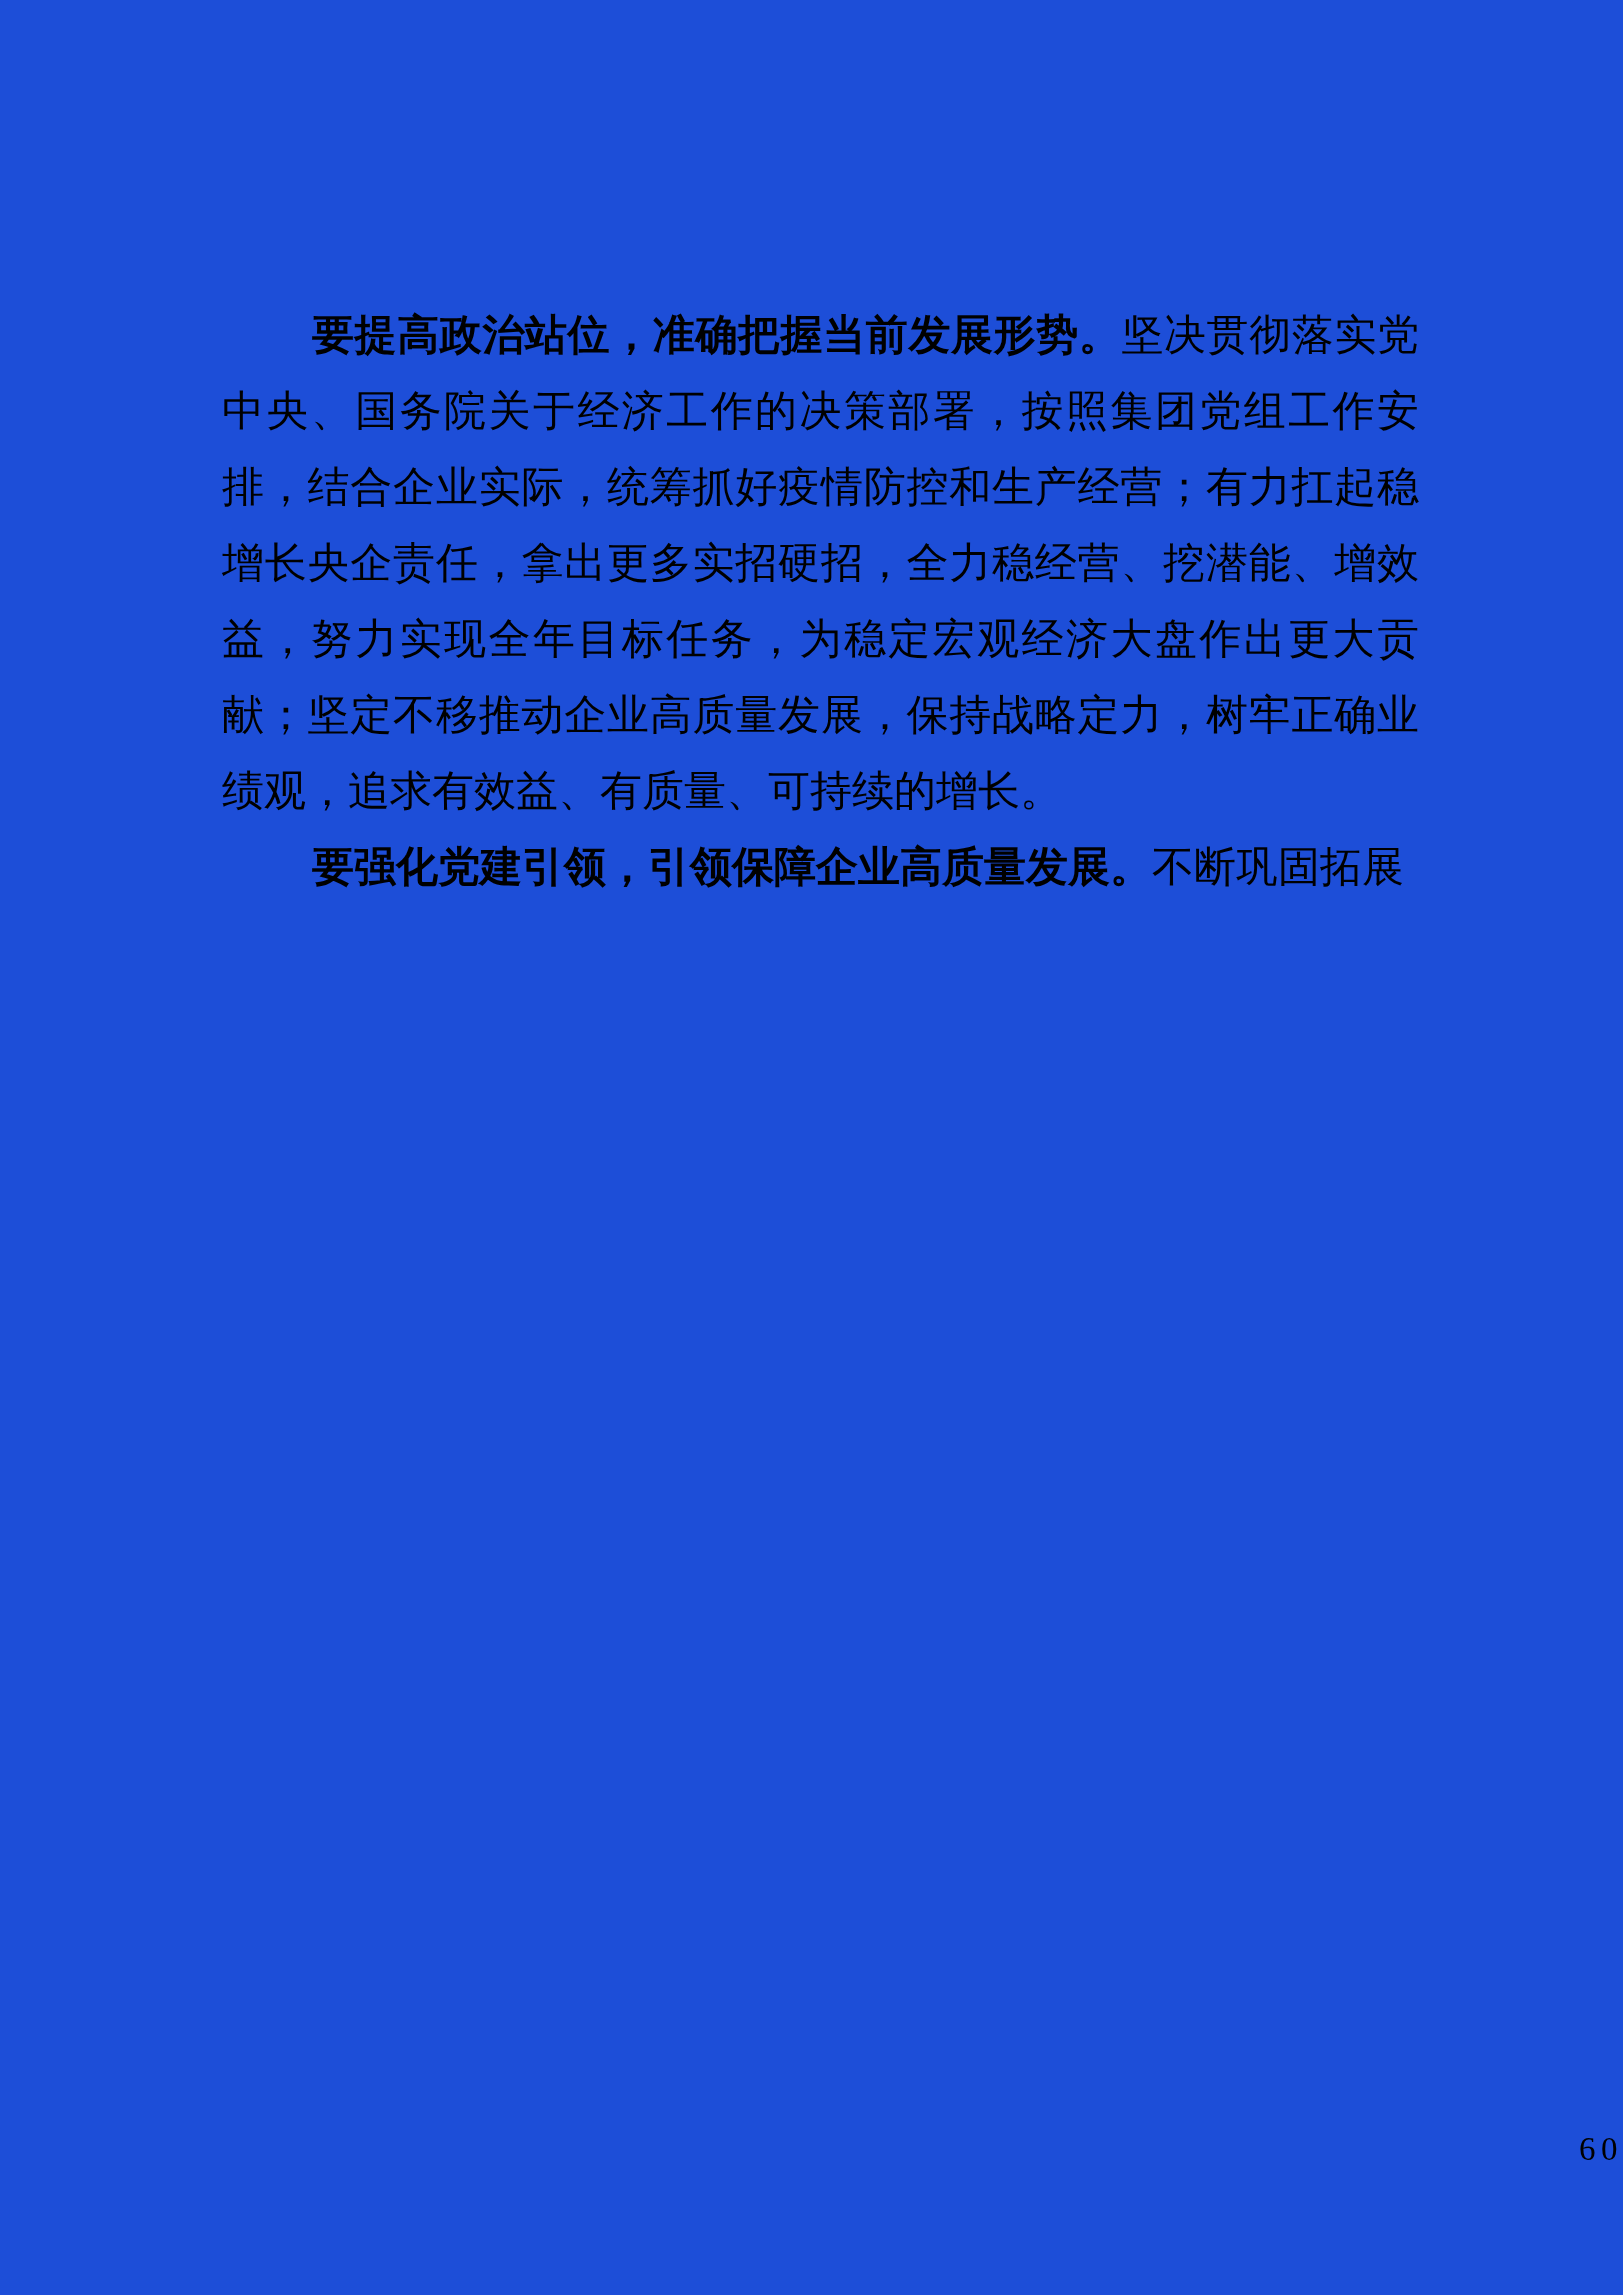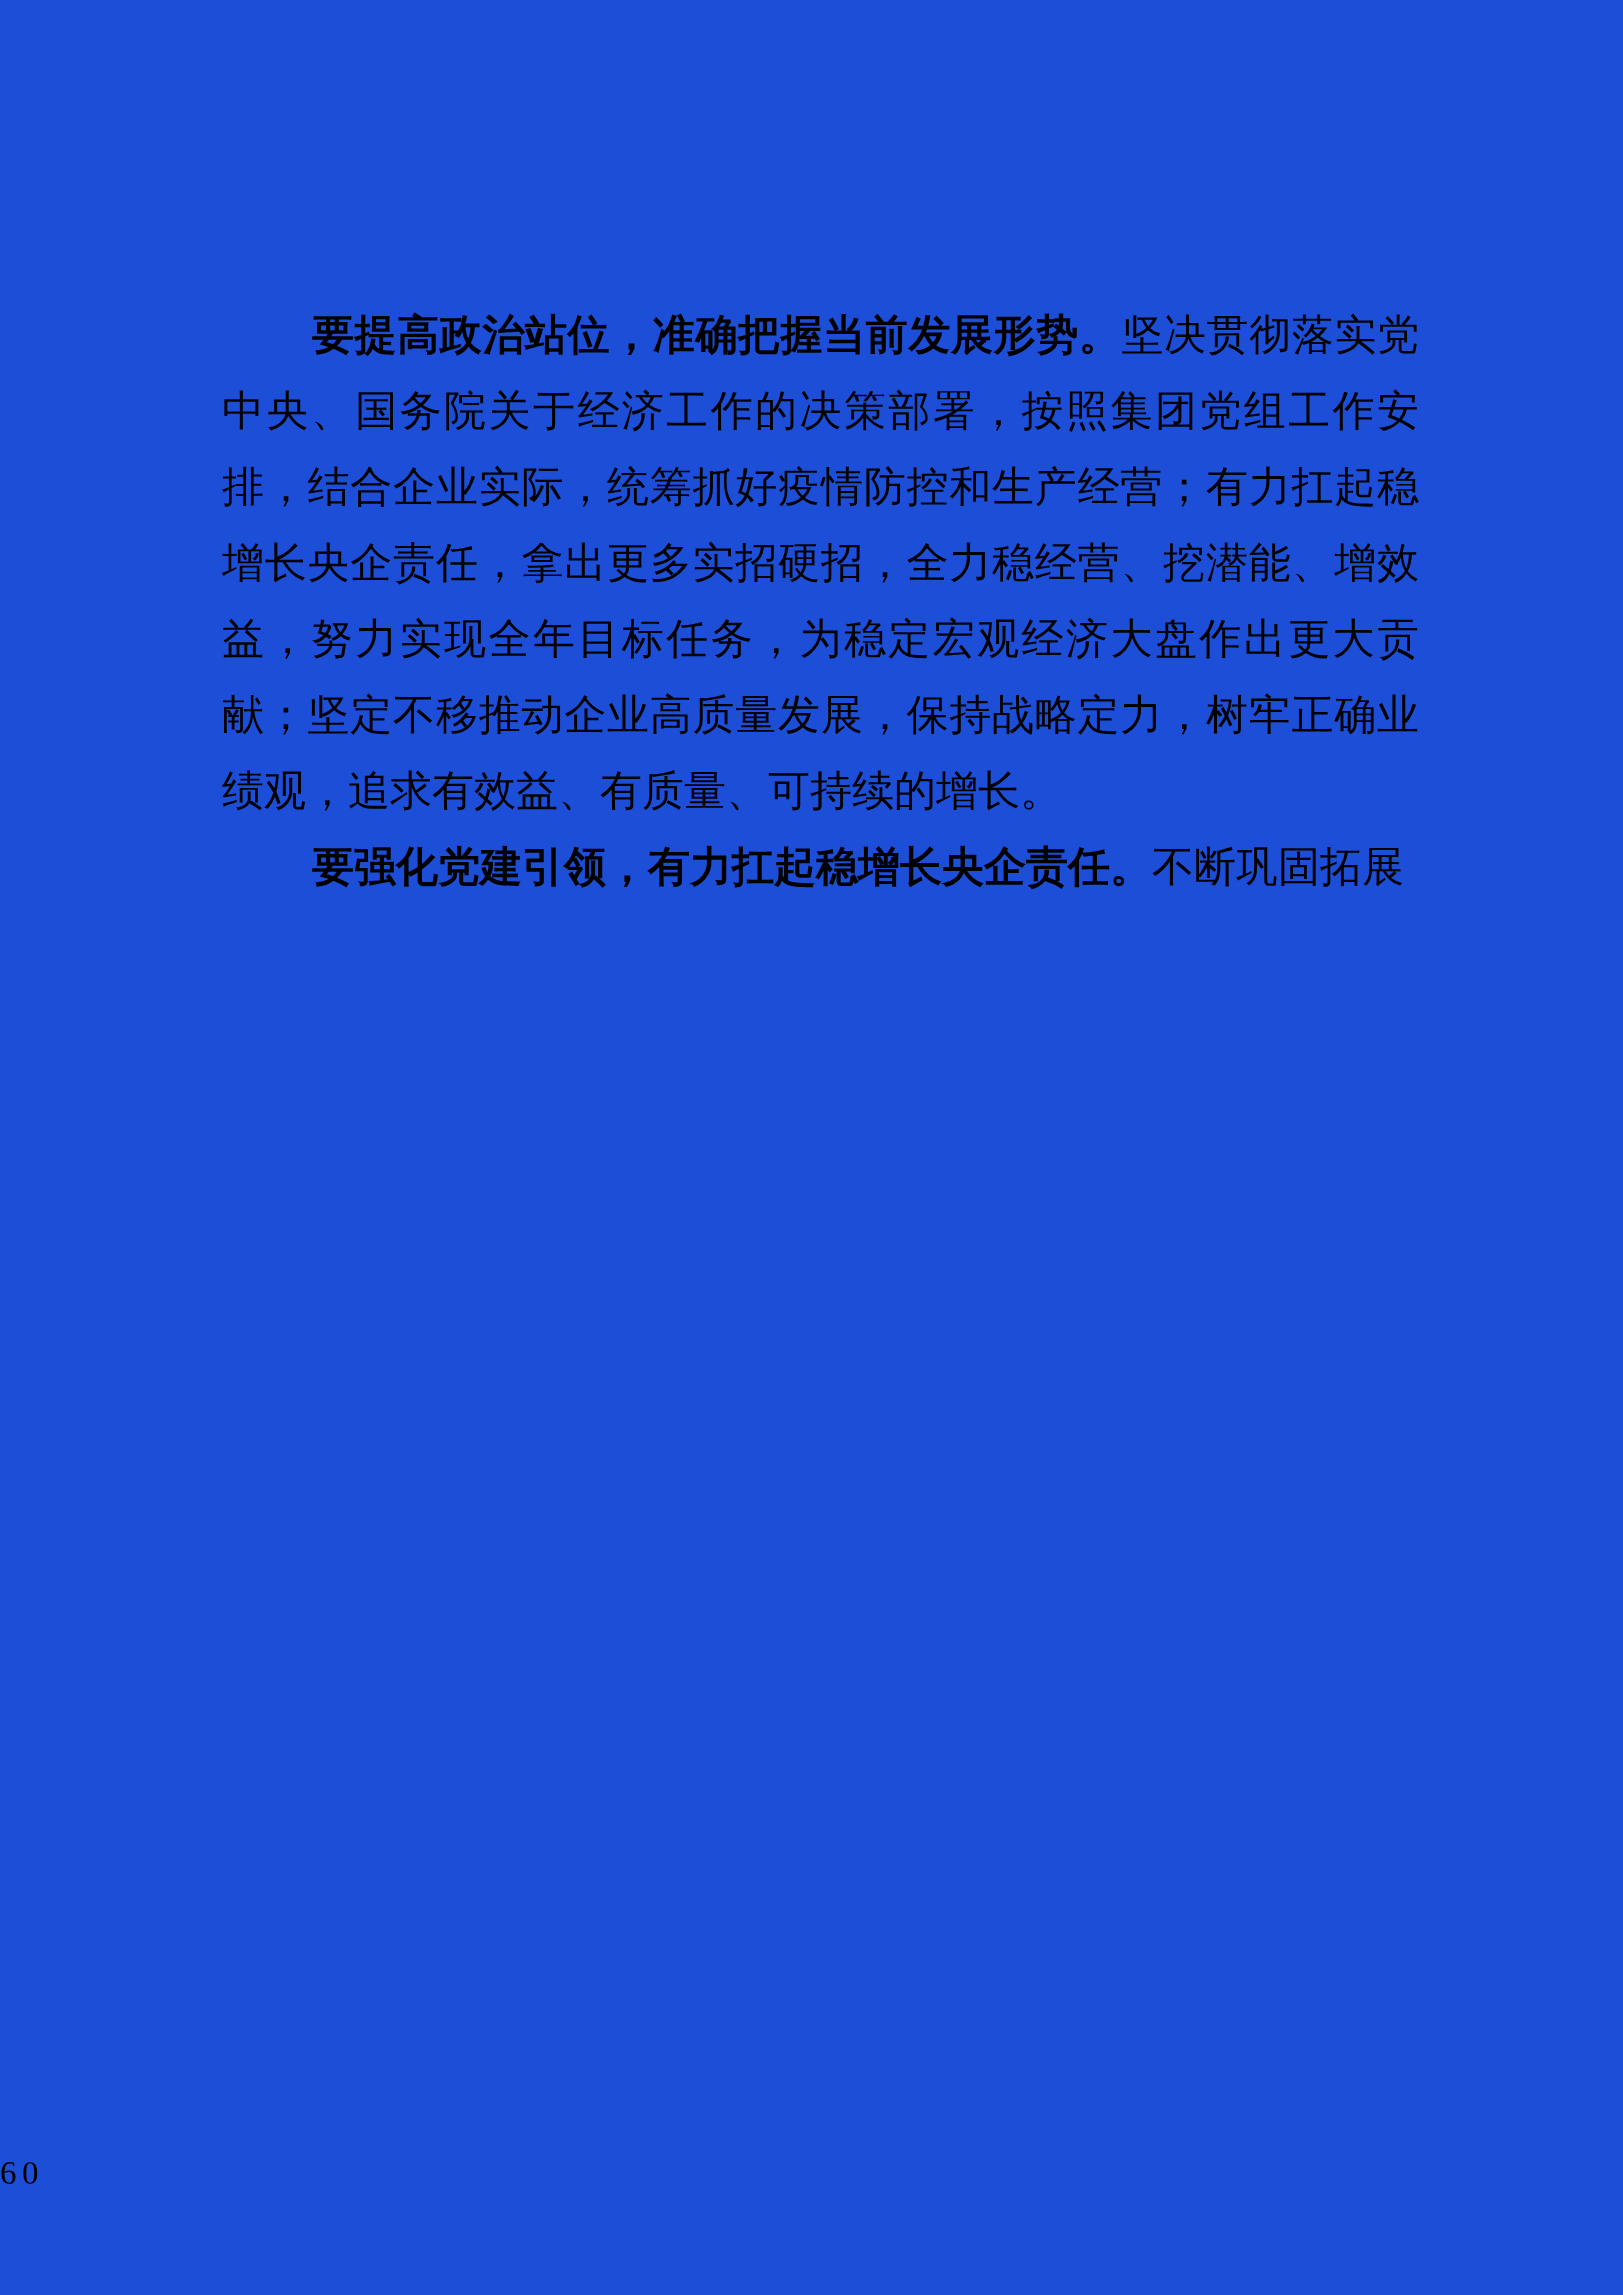--- a/index.html
+++ b/index.html
@@ -32,30 +32,29 @@
     text-indent: 90px;
   }
   .para .lead {
     font-weight: bold;
   }
   .pagenum {
     position: absolute;
     top: 2131px;
     left: 0;
     width: 100%;
-    text-align: left;
+    text-align: right;
     font-size: 33px;
     letter-spacing: 5.5px;
     color: #000000;
-    margin-top: 24px;
   }
 </style>
 </head>
 <body>
 
 <div class="page">
   <div class="content">
     <p class="para"><span class="lead">要提高政治站位，准确把握当前发展形势。</span><span class="text">坚决贯彻落实党中央、国务院关于经济工作的决策部署，按照集团党组工作安排，结合企业实际，统筹抓好疫情防控和生产经营；有力扛起稳增长央企责任，拿出更多实招硬招，全力稳经营、挖潜能、增效益，努力实现全年目标任务，为稳定宏观经济大盘作出更大贡献；坚定不移推动企业高质量发展，保持战略定力，树牢正确业绩观，追求有效益、有质量、可持续的增长。</span></p>
-    <p class="para"><span class="lead">要强化党建引领，有力扛起稳增长央企责任。</span><span class="text">不断巩固拓展</span></p>
+    <p class="para"><span class="lead">要强化党建引领，引领保障企业高质量发展。</span><span class="text">不断巩固拓展</span></p>
   </div>
   <div class="pagenum">60</div>
 </div>
 
 
 </body></html>

